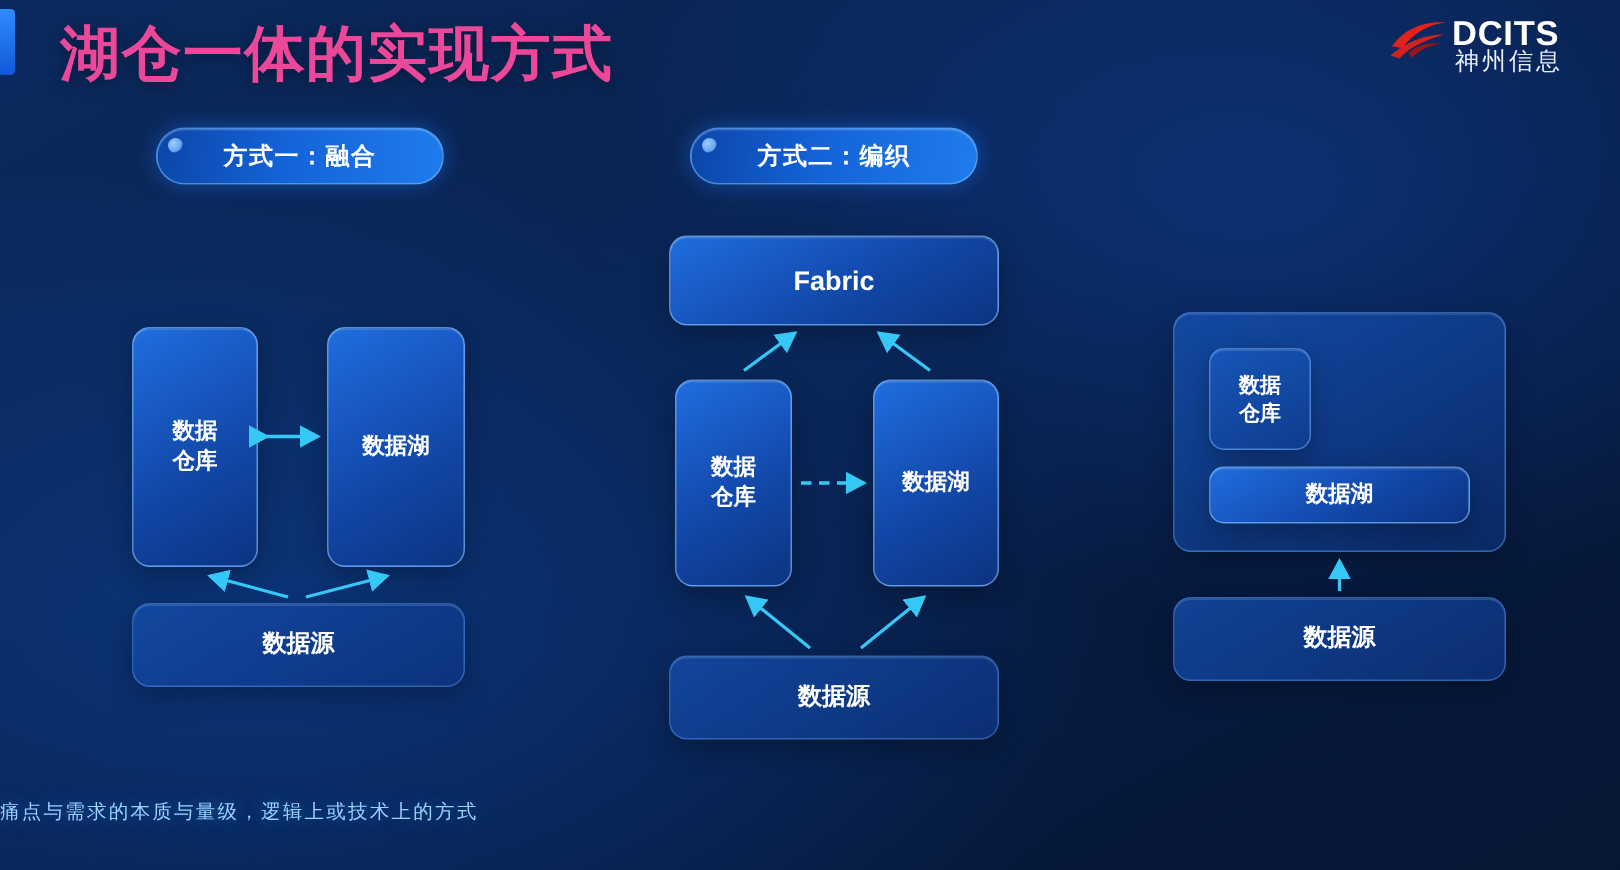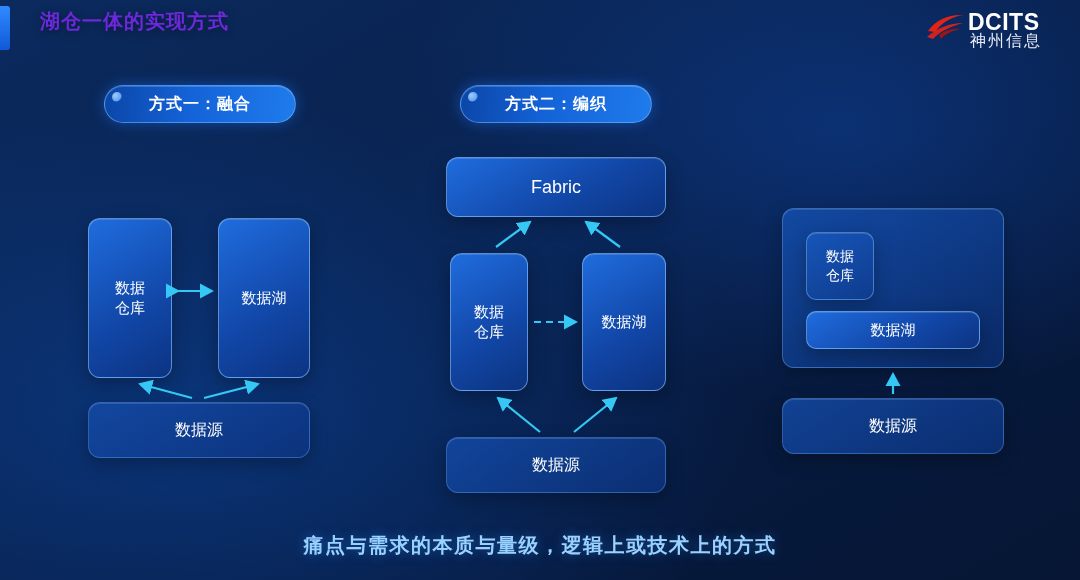--- a/index.html
+++ b/index.html
@@ -18,22 +18,22 @@
 
   
   .title-bar {
     position: absolute; left: 0; top: 6px;
     width: 10px; height: 44px;
     background: linear-gradient(180deg, #2f8bff, #1158d8);
     border-radius: 0 3px 3px 0;
   }
   .page-title {
     position: absolute; left: 40px; top: 8px;
-    font-size: 20px; font-weight: bold; letter-spacing: 1px;
-    color: #6d28d9; text-shadow: 0 2px 10px rgba(0,0,0,.4);
+    font-size: 40px; font-weight: bold; letter-spacing: 1px;
+    color: #ec4899; text-shadow: 0 2px 10px rgba(0,0,0,.4);
   }
 
   
   .logo { position: absolute; right: 22px; top: 8px; width: 132px; height: 42px; }
   .logo-text { position: absolute; left: 42px; top: 1px; font-size: 23px; font-weight: bold; letter-spacing: .5px; color: #fff; }
   .logo-sub  { position: absolute; left: 44px; top: 23px; font-size: 16px; letter-spacing: 2px; color: #e9eef7; }
   .logo-mark { position: absolute; left: 0; top: 2px; width: 40px; height: 34px; }
 
   
   .pill {
@@ -52,21 +52,21 @@
     opacity: .85;
   }
   .pill-1 { left: 104px; top: 85px;  width: 192px; }
   .pill-2 { left: 460px; top: 85px;  width: 192px; }
   .pill-3 { left: 802px; top: 85px;  width: 192px; }
 
   
   .box {
     position: absolute; border-radius: 12px;
     display: flex; align-items: center; justify-content: center;
-    text-align: right; font-weight: normal; color: #fff;
+    text-align: right; font-weight: bold; color: #fff;
     border: 1px solid rgba(120,185,255,.40);
     background: linear-gradient(145deg, rgba(22,86,190,.95) 0%, rgba(14,58,140,.92) 55%, rgba(11,44,108,.92) 100%);
     box-shadow: inset 0 1px 0 rgba(255,255,255,.14), 0 6px 18px rgba(0,0,0,.28);
     line-height: 1.35;
     white-space: pre-line;
   }
   .box.bright {
     background: linear-gradient(150deg, rgba(32,110,225,.98) 0%, rgba(18,72,170,.95) 60%, rgba(13,52,130,.95) 100%);
     border-color: rgba(150,205,255,.55);
   }
@@ -99,21 +99,21 @@
   .c3-dw  { left: 806px; top: 232px; width: 68px;  height: 68px; font-size: 14px; border-radius: 10px; }
   .c3-dl  { left: 806px; top: 311px; width: 174px; height: 38px; font-size: 15px; border-radius: 10px; }
   .c3-src { left: 782px; top: 398px; width: 222px; height: 56px;  font-size: 16px; }
 
   
   .arrows { position: absolute; inset: 0; pointer-events: none; }
 
   
   .footer {
     position: absolute; left: 0; right: 0; top: 532px;
-    text-align: center; font-size: 20px; font-weight: bold;
+    text-align: left; font-size: 13px; font-weight: normal;
     color: #9ad2ff; letter-spacing: 1.5px;
     text-shadow: 0 0 12px rgba(40,140,255,.45);
   }
 </style>
 </head>
 <body>
 
 <div class="slide">
 
   <div class="title-bar"></div>

